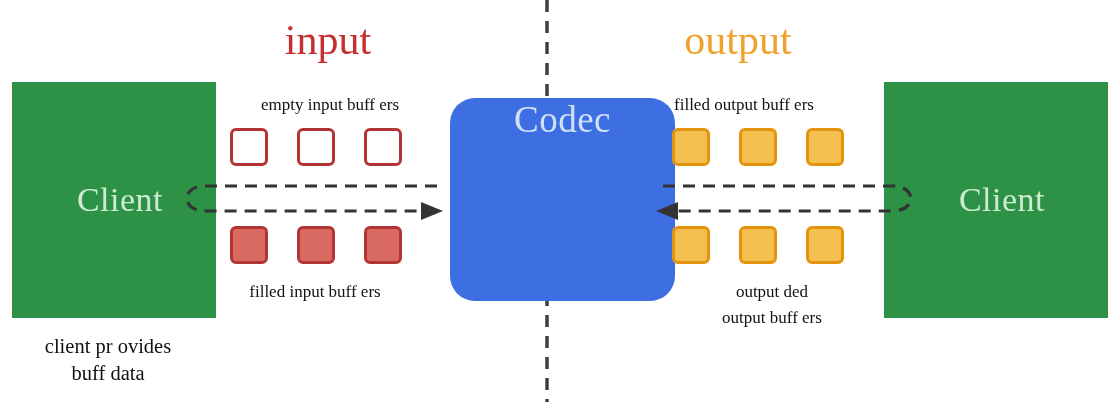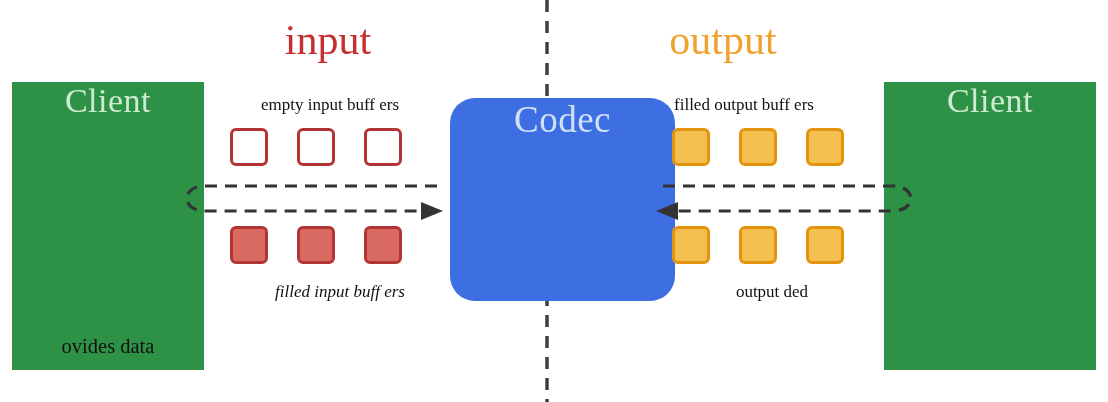--- a/index.html
+++ b/index.html
@@ -8,24 +8,25 @@
     width:1108px;height:402px;
     background:#fff;
     font-family:"Liberation Serif", serif;
     overflow:hidden;
   }
   
   .bg-svg{position:absolute;inset:0;z-index:0;pointer-events:none;}
 
   
   .client-box{
-    position:absolute;top:82px;height:288px;
+    position:absolute;top:82px;height:236px;
     background:var(--client-green,#2e9246);
-    display:flex;align-items:flex-start;justify-content:center;
+    display:flex;align-items:center;justify-content:center;
     z-index:2;
+    padding-left:12px;
   }
   .client-box.left{left:12px;width:192px;}
   .client-box.right{left:884px;width:212px;}
   .client-text{
     color:var(--client-text,#cdead2);
     font-size:34px;letter-spacing:0.5px;
   }
   .codec-box{
     position:absolute;left:450px;top:98px;width:225px;height:203px;
     background:var(--codec-blue,#3d6fe2);
@@ -34,30 +35,30 @@
     z-index:2;
   }
   .codec-text{color:var(--codec-text,#cfe0f8);font-size:37px;letter-spacing:0.5px;}
 
   
   .section-label{
     position:absolute;top:16px;width:200px;text-align:center;
     font-size:42px;z-index:2;
   }
   .input-label{left:228px;color:var(--input-red,#c52f2f);}
-  .output-label{left:623px;color:var(--output-orange,#f0a22e);}
+  .output-label{left:638px;color:var(--output-orange,#f0a22e);}
 
   
   .buf-label{
     position:absolute;width:250px;text-align:center;
     font-size:17px;color:var(--text-black,#111);
     z-index:2;line-height:26px;
   }
   .empty-input-label{left:205px;top:92px;}
-  .filled-input-label{left:215px;top:279px;font-style:italic;}
+  .filled-input-label{left:190px;top:279px;}
   .filled-output-label{left:619px;top:92px;}
   .discarded-label{left:647px;top:279px;}
 
   
   .sq-row{position:absolute;display:flex;gap:29px;z-index:2;}
   .pos-empty-input{left:230px;top:128px;}
   .pos-filled-input{left:230px;top:226px;}
   .pos-filled-output{left:672px;top:128px;}
   .pos-discarded-output{left:672px;top:226px;}
   .sq{width:38px;height:38px;border-radius:6px;box-sizing:border-box;}
@@ -122,24 +123,26 @@
       <div class="sq"></div>
     </div>
 
   <div class="sq-row row-orange pos-discarded-output">
       <div class="sq"></div>
       <div class="sq"></div>
       <div class="sq"></div>
     </div>
   <div class="buf-label discarded-label">
     <div>output ded</div>
+    <div>output buff ers</div>
   </div>
 
   <div class="caption left-caption">
-    <div>ovides data</div>
+    <div>client pr ovides</div>
+    <div>buff data</div>
   </div>
 
   <svg class="arrows" width="1108" height="402" viewBox="0 0 1108 402">
 
     <g>
       <path d="M 437 186 L 205 186 C 181 186 181 211 205 211 L 421 211" fill="none" style="stroke:var(--arrow-dark,#333)" stroke-width="3.2" stroke-dasharray="12 8"></path>
       <polygon points="443,211 421,202 421,220" style="fill:var(--arrow-dark,#333)"></polygon>
     </g>
 
     <g>

